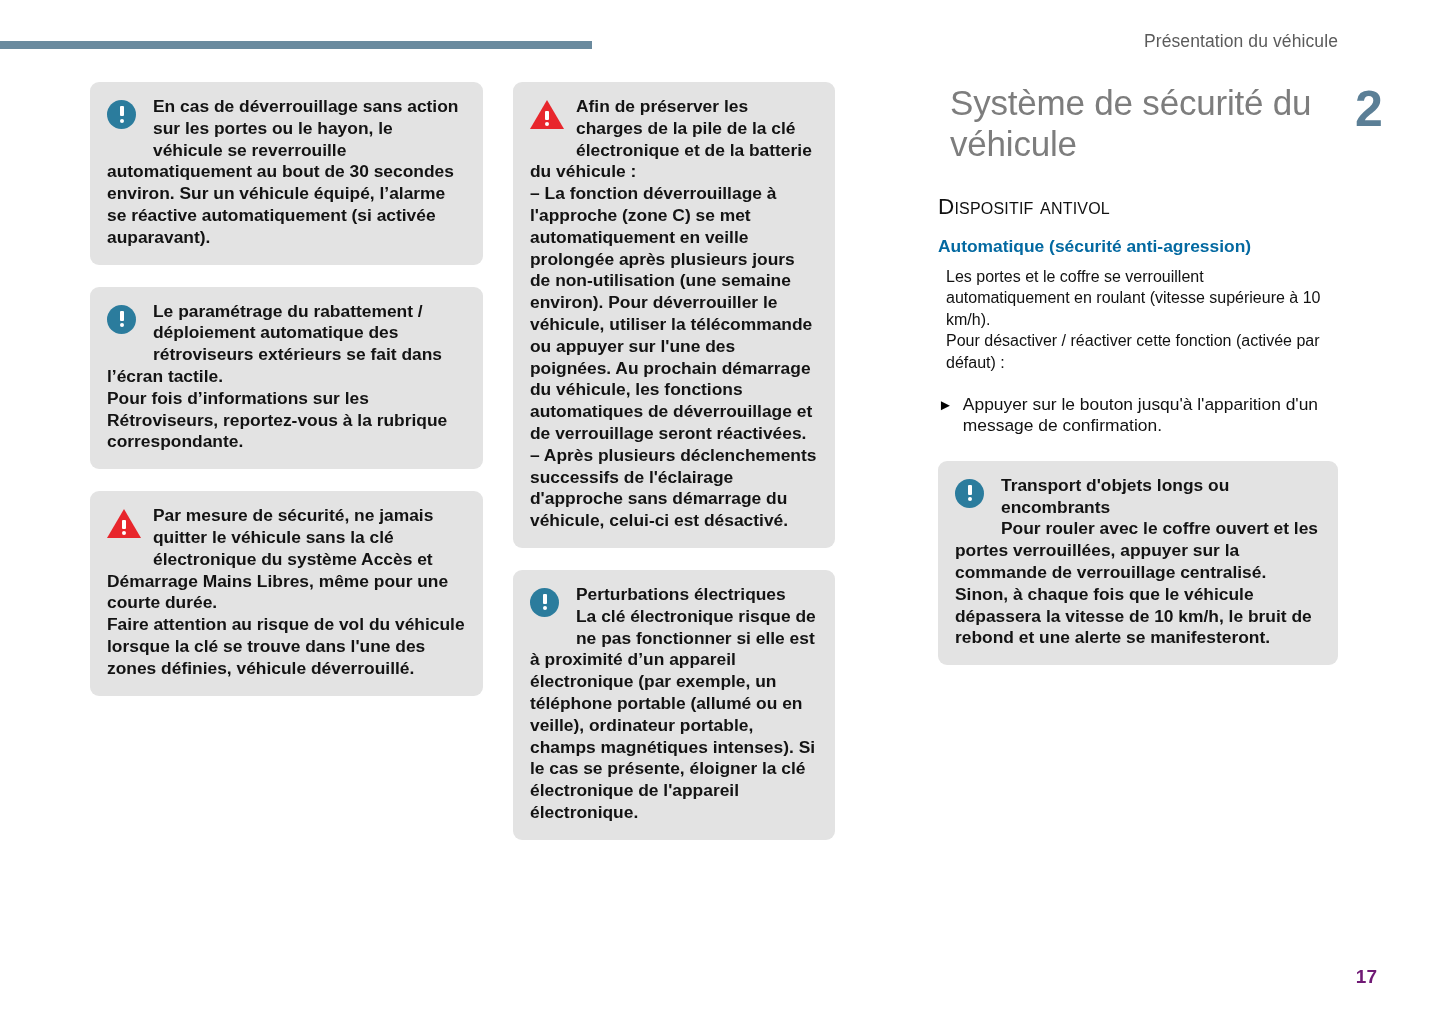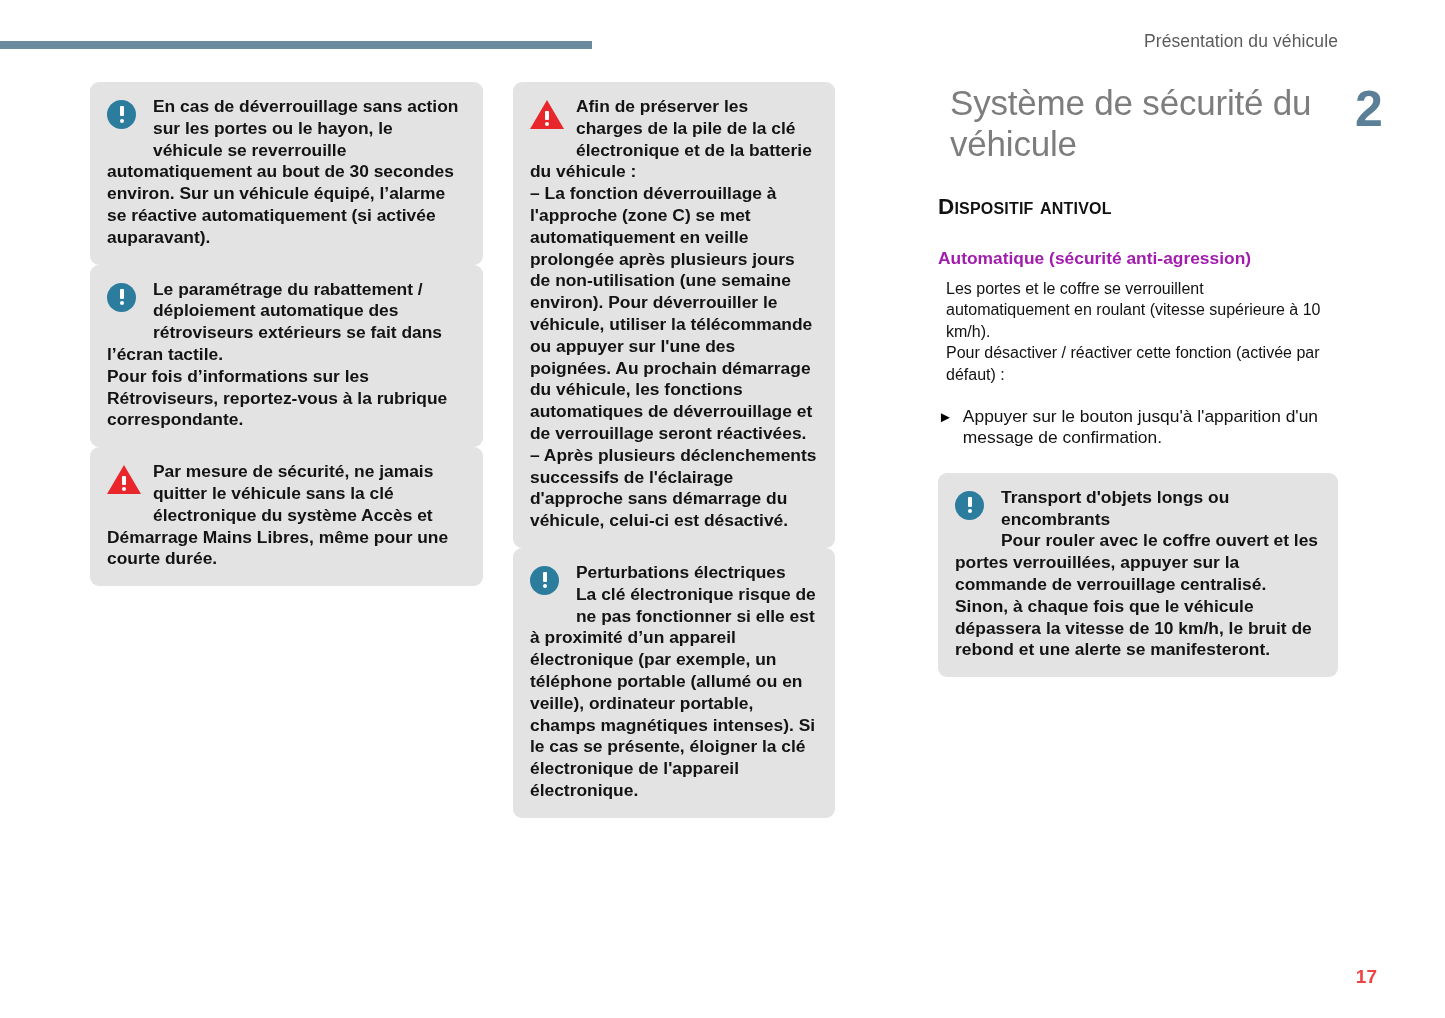--- a/index.html
+++ b/index.html
@@ -36,37 +36,38 @@
     margin-left: 32px;
   }
 
   
   #page-number {
     position: absolute;
     right: 68px;
     top: 966px;
     font-size: 19px;
     font-weight: bold;
-    color: #ef4444;
+    color: #701a75;
   }
 
   
   .column {
     position: absolute;
     top: 82px;
   }
   #column-1 { left: 90px;  width: 393px; }
   #column-2 { left: 513px; width: 322px; }
   #column-3 { left: 938px; width: 400px; }
 
   
   .callout {
     background: #E3E3E3;
     border-radius: 9px;
     padding: 14px 17px 16px 17px;
+    margin-bottom: 22px;
     font-size: 17.4px;
     line-height: 21.8px;
     font-weight: bold;
     color: #131313;
     position: relative;
   }
   .callout p {
     margin: 0;
   }
   .icon-float {
@@ -169,30 +170,30 @@
     position: absolute;
     left: 1355px;
     top: 84px;
     font-size: 50px;
     font-weight: bold;
     color: #5B7F96;
     line-height: 1;
   }
   #subsection-heading {
     font-size: 22.5px;
-    font-weight: bold;
+    font-weight: normal;
     color: #111111;
-    margin: 0 0 28px 0;
+    margin: 0 0 16px 0;
     font-variant: small-caps;
     letter-spacing: 0.2px;
   }
   .body-title {
     font-size: 17.4px;
     font-weight: bold;
-    color: #a21caf;
+    color: #0369a1;
     margin: 0;
     line-height: 21.6px;
   }
   .body-text {
     font-size: 16px;
     line-height: 21.6px;
     color: #111111;
     margin: 8px;
   }
   .bullet-item {
@@ -234,20 +235,21 @@
     <p><span>Pour fois d’informations sur les </span><b>Rétroviseurs</b><span>, reportez-vous à la rubrique correspondante.</span></p>
   </div>
 
   <div class="callout">
     <span class="icon-float">
         <span class="icon-warning">
           <span class="tri"></span>
         </span>
       </span>
     <p>Par mesure de sécurité, ne jamais quitter le véhicule sans la clé électronique du système Accès et Démarrage Mains Libres, même pour une courte durée.</p>
+    <p>Faire attention au risque de vol du véhicule lorsque la clé se trouve dans l'une des zones définies, véhicule déverrouillé.</p>
   </div>
 
 </div>
 
 <div class="column" id="column-2">
 
   <div class="callout">
     <span class="icon-float">
         <span class="icon-warning">
           <span class="tri"></span>

